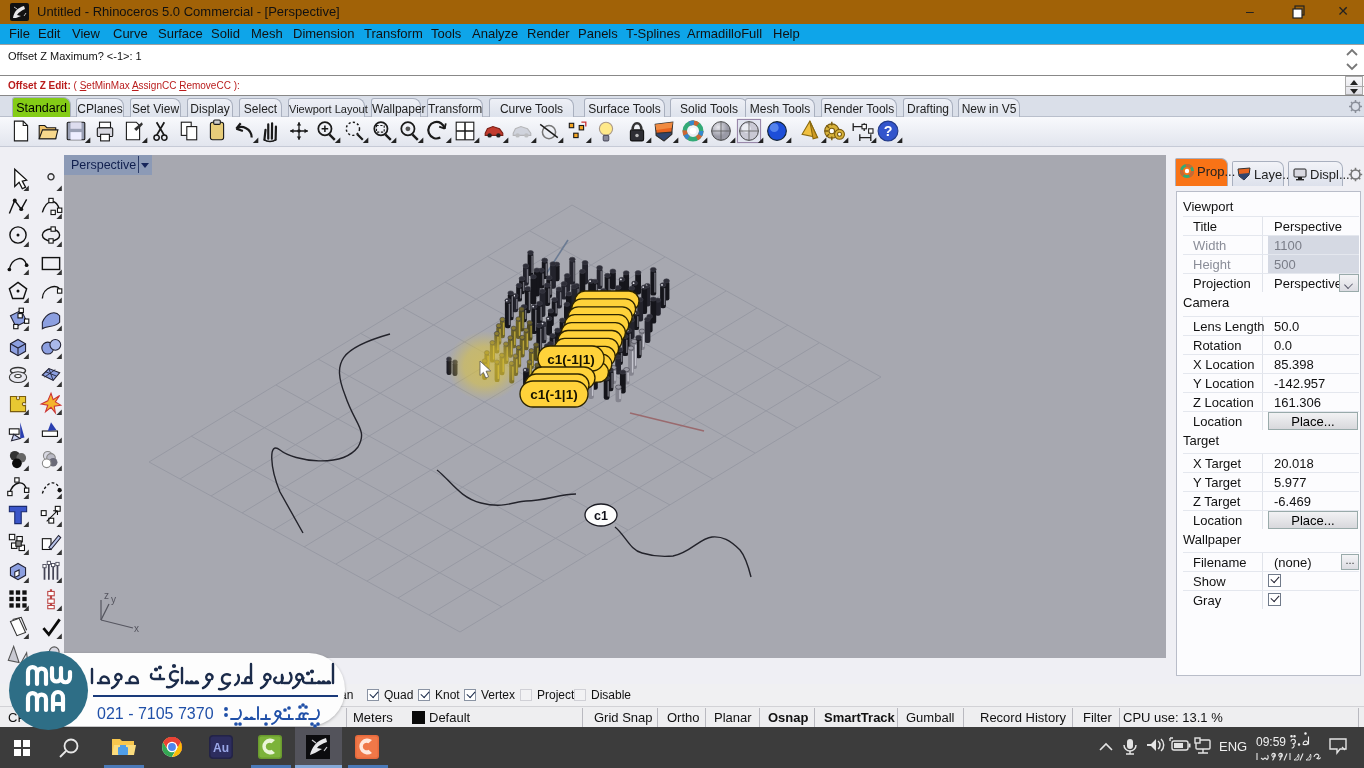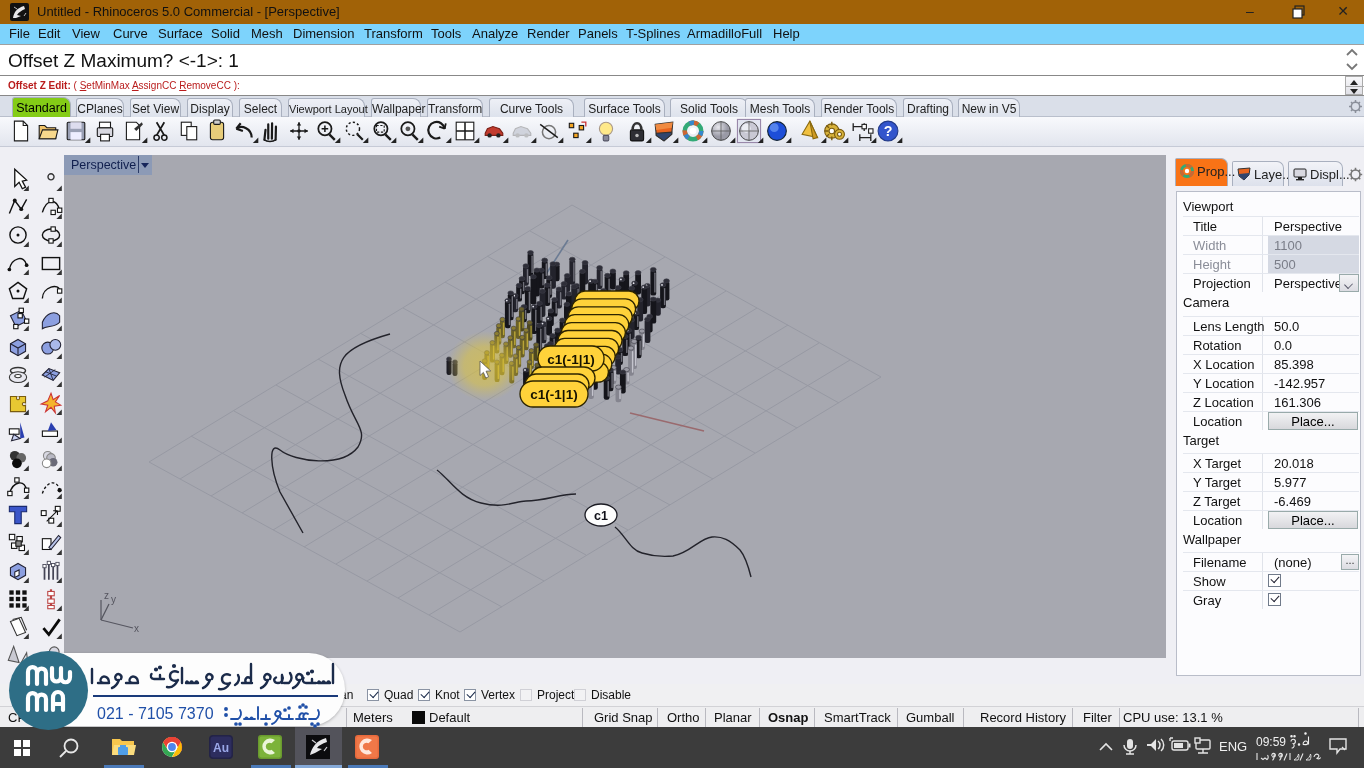--- a/index.html
+++ b/index.html
@@ -2,24 +2,24 @@
 <html><head><meta charset="utf-8">
 <style>
 *{margin:0;padding:0;box-sizing:border-box}
 html,body{width:1364px;height:768px;overflow:hidden}
 body{font-family:"Liberation Sans",sans-serif;position:relative;background:#efeff4}
 .abs{position:absolute}
 #titlebar{left:0;top:0;width:1364px;height:24px;background:#a16207;color:#000;font-size:13px}
 #titlebar .ticon{position:absolute;left:10px;top:3px;width:19px;height:18px;background:#111;border-radius:2px}
 #titlebar .ttext{position:absolute;left:37px;top:4px;font-size:13px;color:#111}
 .winbtn{position:absolute;top:0;width:14px;height:18px;color:#222;font-size:14px;text-align:center}
-#menubar{left:0;top:24px;width:1364px;height:20px;background:#7dd3fc;font-size:13px;color:#111}
+#menubar{left:0;top:24px;width:1364px;height:20px;background:#0ea5e9;font-size:13px;color:#111}
 #menubar span{position:absolute;top:2px}
 #cmdarea{left:0;top:44px;width:1364px;height:52px;background:#fff;border-top:1px solid #a0a0a0;border-bottom:1px solid #888}
-#cmd1{position:absolute;left:8px;top:5px;font-size:19px;color:#111}
+#cmd1{position:absolute;left:8px;top:5px;font-size:11px;color:#111}
 #cmdsep{position:absolute;left:0;top:30px;width:1364px;height:1px;background:#888}
 #cmd2{position:absolute;left:8px;top:35px;font-size:10px;color:#b91c1c}
 #tabrow{left:0;top:96px;width:1364px;height:21px;background:#dadfe9;border-bottom:1px solid #b9bfcc}
 .tab{position:absolute;top:2px;height:19px;font-size:12px;color:#222;background:linear-gradient(#eef0f6,#dde2ec);border:1px solid #a9b0bf;border-bottom:none;border-radius:3px 8px 0 0;text-align:center;padding-top:3px;white-space:nowrap}
 .tab.active{background:#84cc16;color:#000;z-index:2;top:1px;height:20px;font-size:12.5px}
 #toolbar{left:0;top:117px;width:1364px;height:30px;background:linear-gradient(#f8f9fc,#e2e5ee);border-bottom:1px solid #c6cad6}
 #leftbar{left:0;top:147px;width:63px;height:559px;background:#efeff4}
 #viewport{left:64px;top:155px;width:1102px;height:503px;background:#a7a8b0}
 #vplabel{position:absolute;left:0px;top:0px;width:88px;height:20px;background:#8c9ab6;color:#101f4e;font-size:12.5px;padding:3px 0 0 7px}
 #vplabel .sep{position:absolute;right:13px;top:1px;width:1px;height:17px;background:#2a3a66}
@@ -1406,21 +1406,21 @@
   <span style="position:absolute;left:429px;top:3px">Default</span>
   <span class="sep" style="left:582px"></span>
   <span style="position:absolute;left:594px;top:3px">Grid Snap</span>
   <span class="sep" style="left:657px"></span>
   <span style="position:absolute;left:667px;top:3px">Ortho</span>
   <span class="sep" style="left:705px"></span>
   <span style="position:absolute;left:714px;top:3px">Planar</span>
   <span class="sep" style="left:759px"></span>
   <span style="position:absolute;left:768px;top:3px;font-weight:bold">Osnap</span>
   <span class="sep" style="left:814px"></span>
-  <span style="position:absolute;left:824px;top:3px;font-weight:normal">SmartTrack</span>
+  <span style="position:absolute;left:824px;top:3px;font-weight:bold">SmartTrack</span>
   <span class="sep" style="left:897px"></span>
   <span style="position:absolute;left:906px;top:3px">Gumball</span>
   <span class="sep" style="left:963px"></span>
   <span style="position:absolute;left:980px;top:3px">Record History</span>
   <span class="sep" style="left:1072px"></span>
   <span style="position:absolute;left:1083px;top:3px">Filter</span>
   <span class="sep" style="left:1119px"></span>
   <span style="position:absolute;left:1123px;top:3px">CPU use: 13.1 %</span>
   <span class="sep" style="left:1358px"></span>
 </div>

